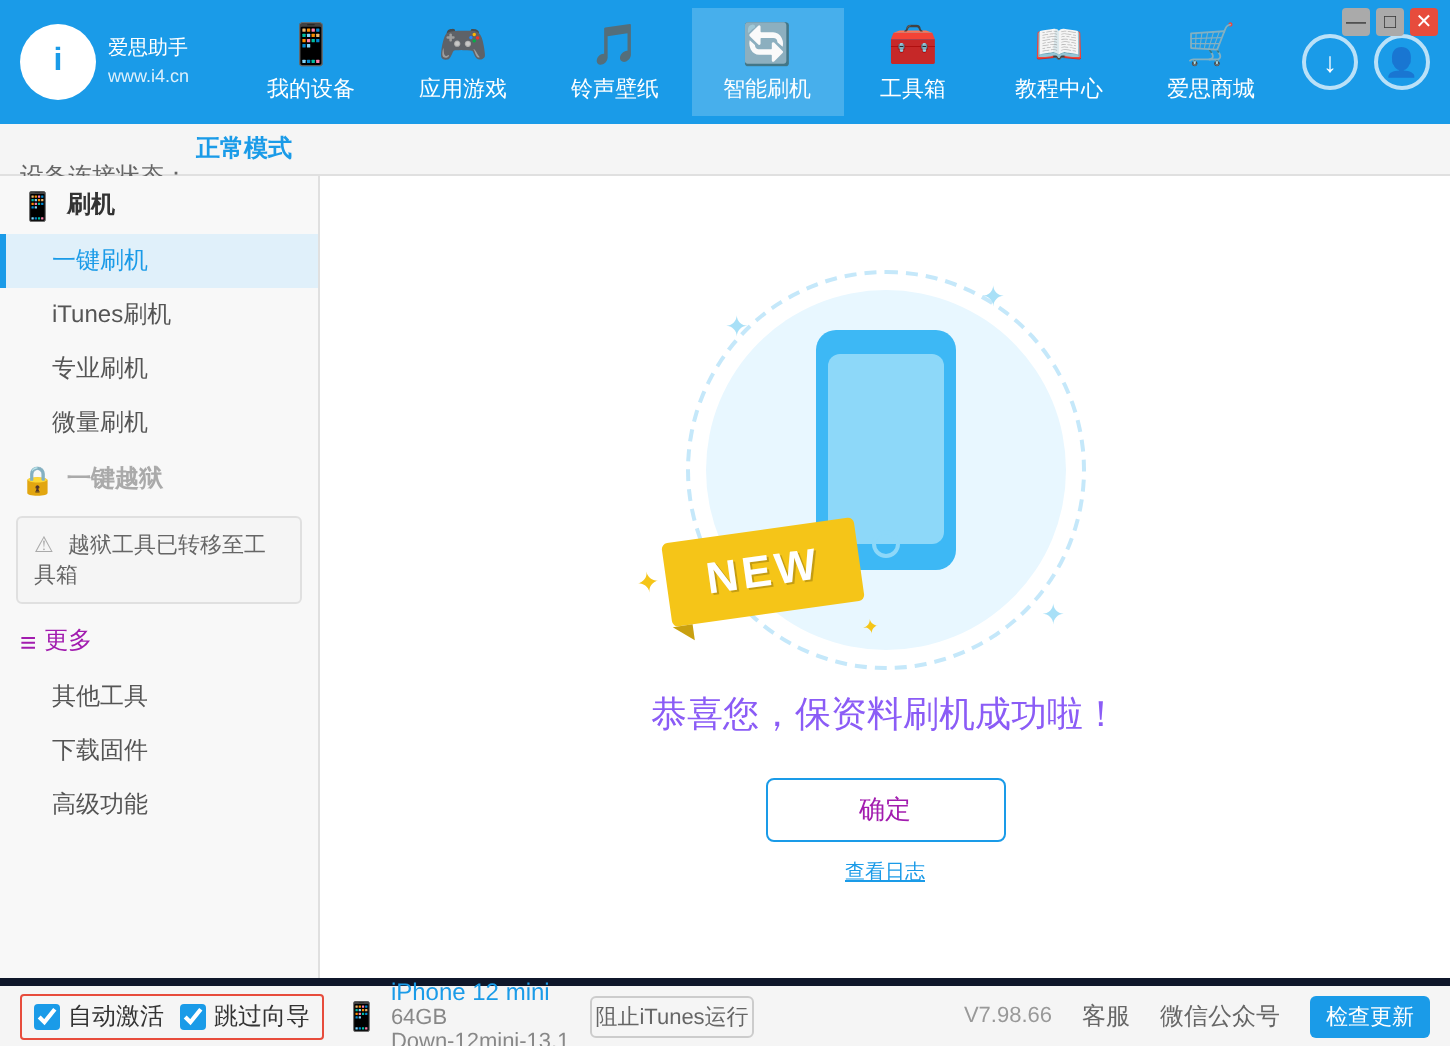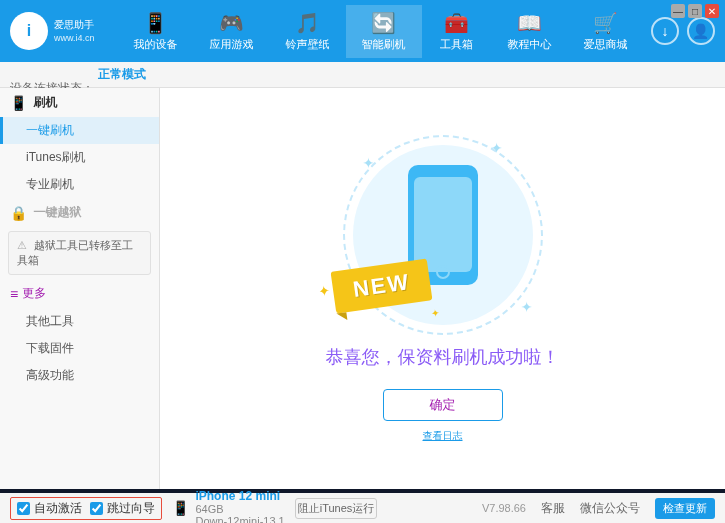--- a/index.html
+++ b/index.html
@@ -312,21 +312,21 @@
       cursor: pointer;
     }
     .checkbox-item input { width: 13px; height: 13px; accent-color: #1a9be8; }
 
     .device-info {
       display: flex;
       align-items: center;
       gap: 6px;
     }
     .device-icon { color: #1a9be8; font-size: 14px; }
-    .device-name { color: #1a9be8; font-weight: bold; font-size: 12px; }
+    .device-name { color: #1a9be8; font-weight: normal; font-size: 12px; }
     .device-detail { color: #888; font-size: 11px; }
 
     .bottom-right {
       display: flex;
       align-items: center;
       gap: 15px;
       font-size: 12px;
       color: #666;
     }
     .version-text { color: #999; font-size: 11px; }
@@ -426,20 +426,21 @@
 
   <div class="sidebar">
 
     <div class="sidebar-section-header">
       <span class="sidebar-icon">📱</span>
       <span>刷机</span>
     </div>
     <div class="sidebar-item active">一键刷机</div>
     <div class="sidebar-item">iTunes刷机</div>
     <div class="sidebar-item">专业刷机</div>
+    <div class="sidebar-item">微量刷机</div>
 
     <div class="sidebar-section-header" style="color:#aaa;">
       <span class="sidebar-icon" style="color:#ccc;">🔒</span>
       <span>一键越狱</span>
     </div>
     <div class="jailbreak-box">
       <span class="jailbreak-box-icon">⚠</span>
       <span>越狱工具已转移至工具箱</span>
     </div>
 

